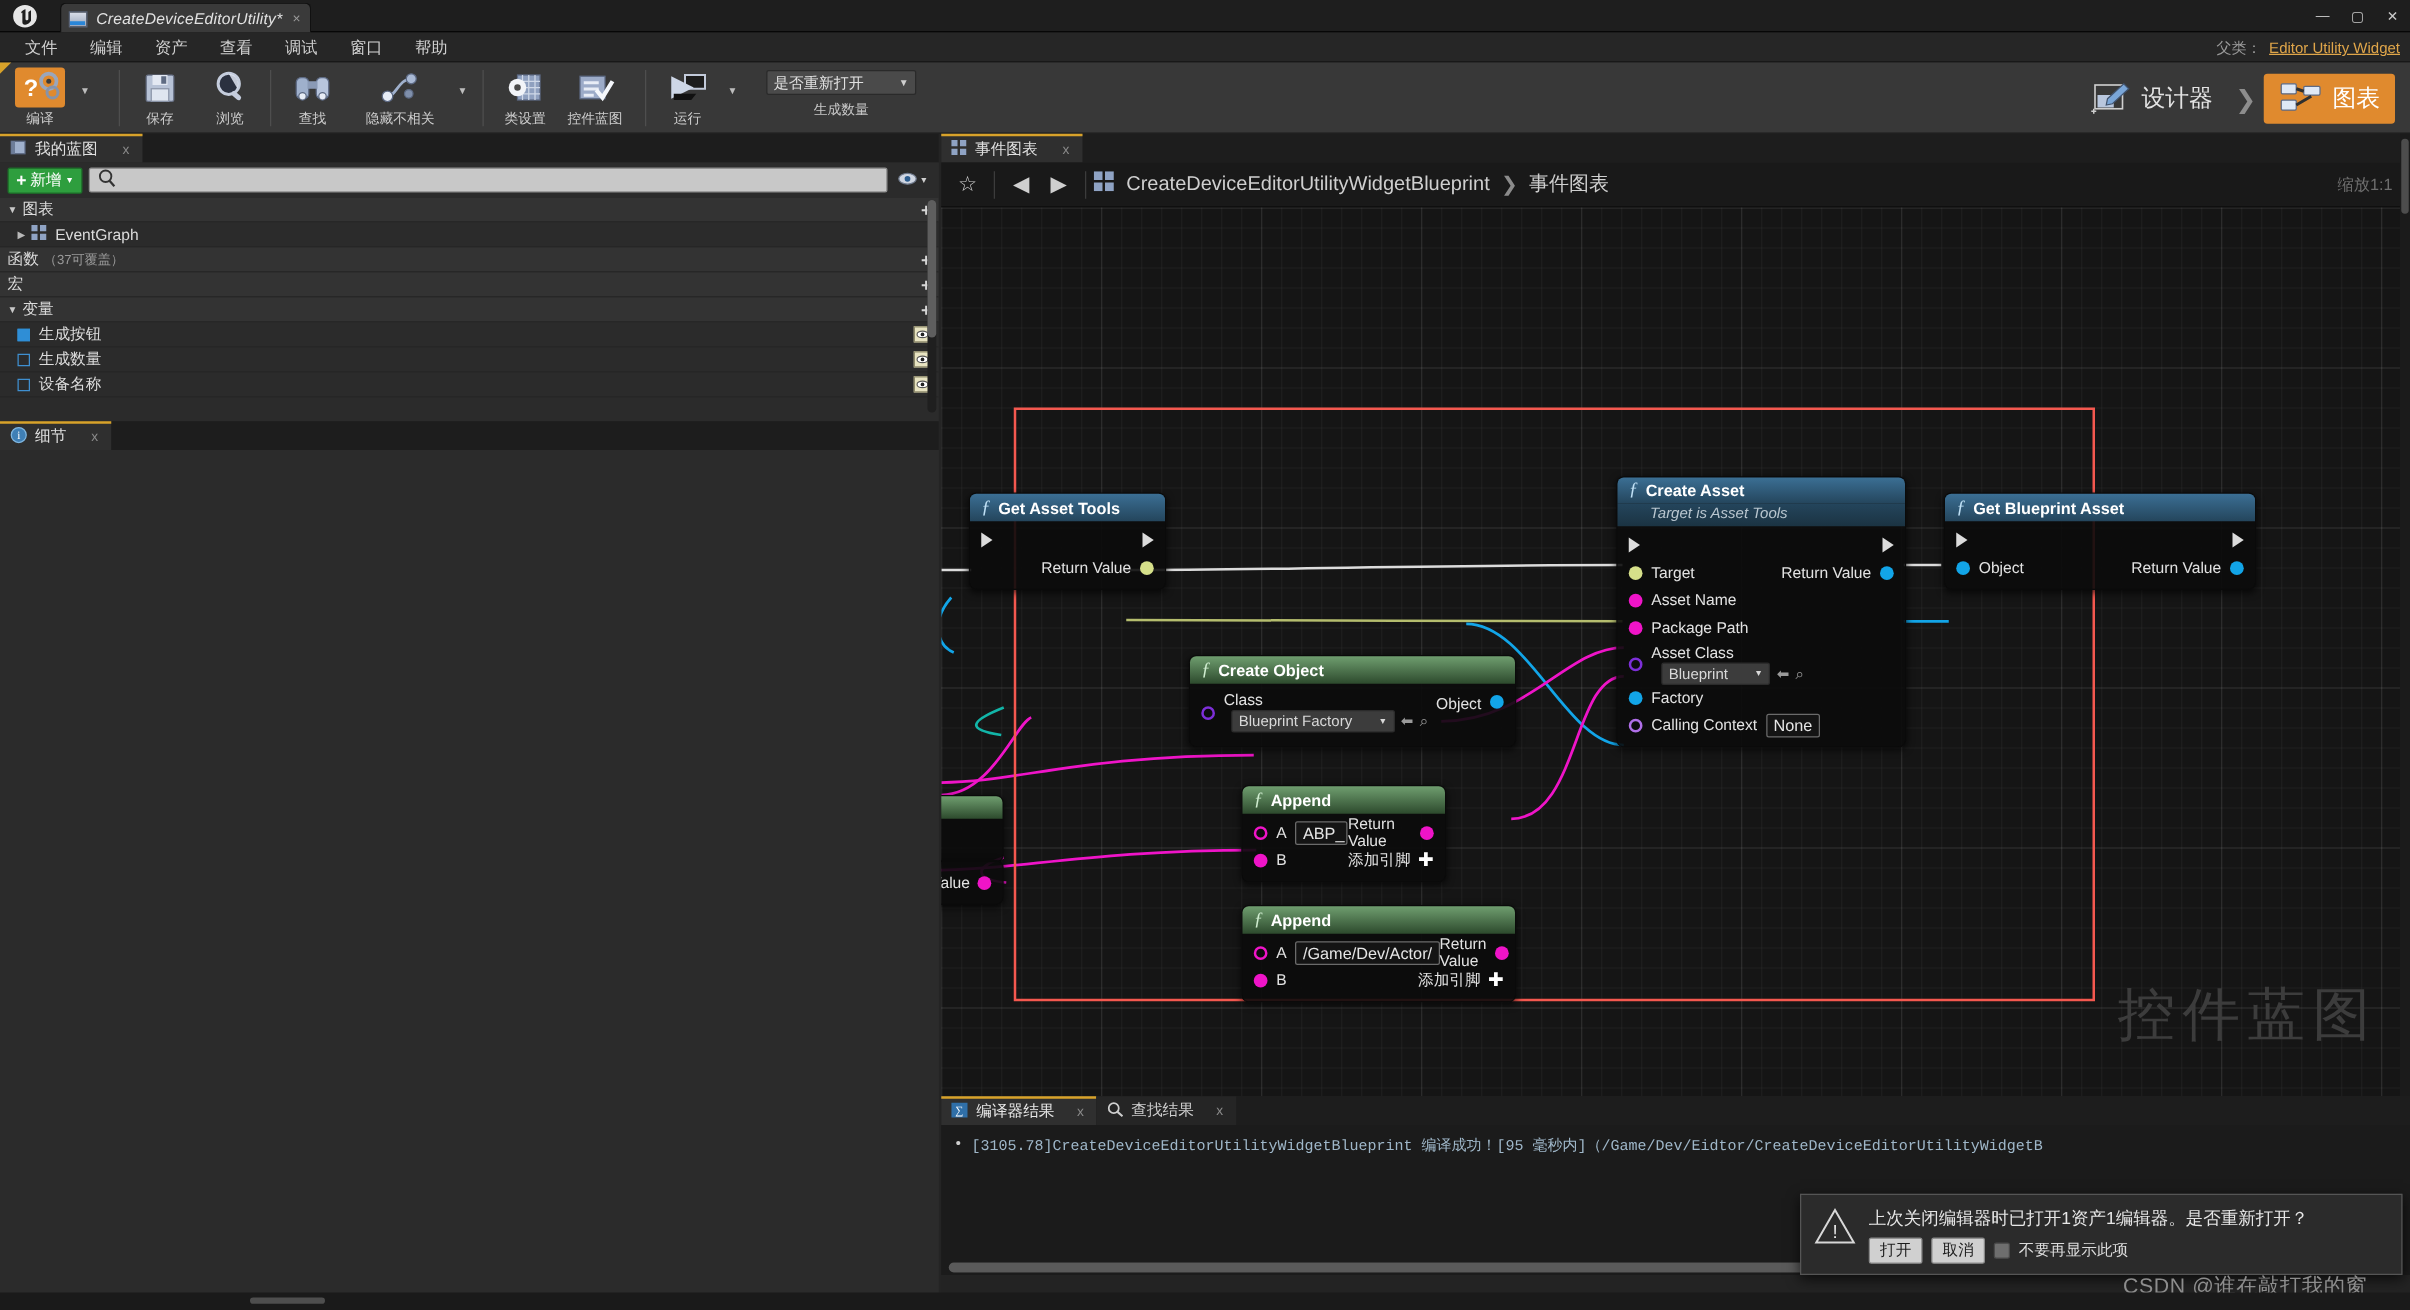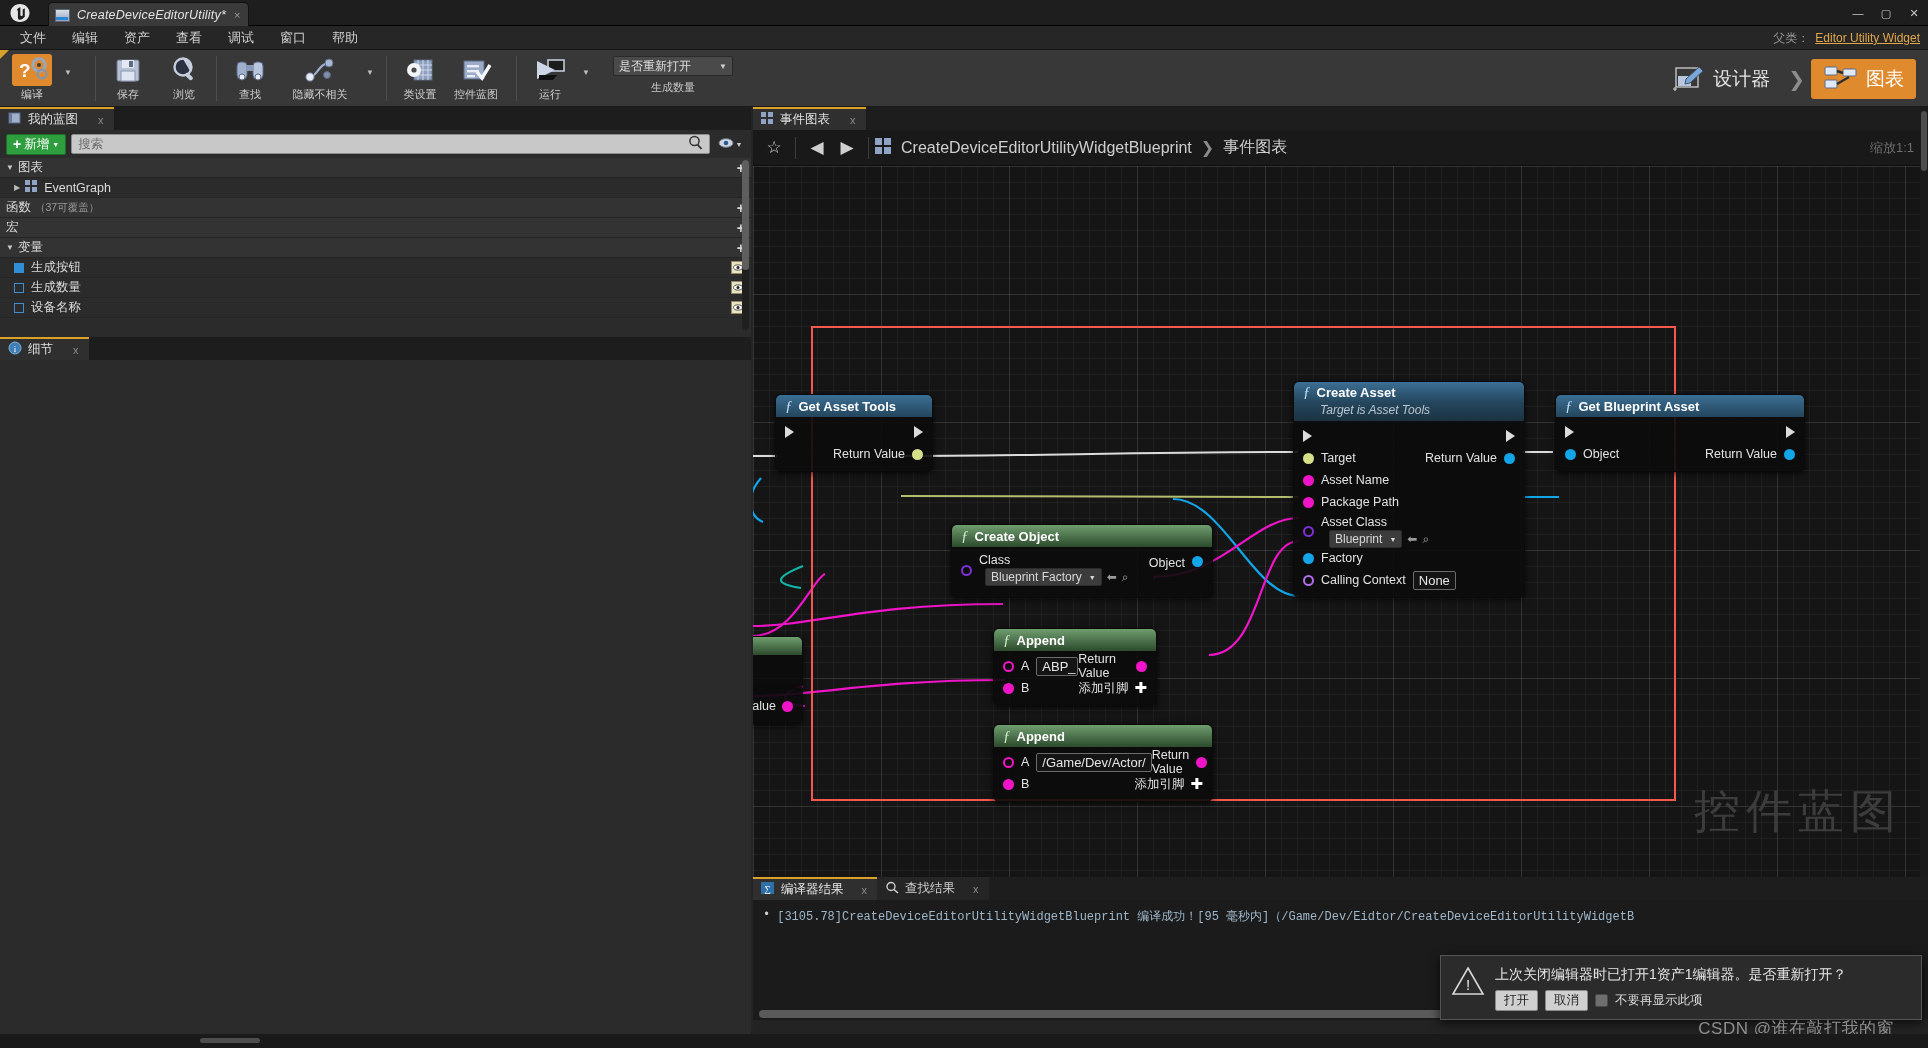--- a/index.html
+++ b/index.html
@@ -154,21 +154,21 @@
   .prow{ display:flex; align-items:center; height:22px; padding:0 9px; position:relative;}
   .prow .lbl{ font-size:12.5px; color:#e2e2e2; }
   .prow .rlbl{ margin-left:auto; font-size:12.5px; color:#e2e2e2; }
   .pin{ width:11px; height:11px; border-radius:50%; flex:0 0 auto;}
   .pin.hollow{ background:transparent; border:2px solid currentColor; width:11px;height:11px;}
   .pin-exec{ width:0;height:0;border-left:9px solid #dcdcdc;
     border-top:6px solid transparent;border-bottom:6px solid transparent;}
   .valbox{ background:#141414; border:1px solid #6b6b6b; border-radius:2px;
     padding:1px 5px; font-size:13px; color:#e6e6e6; margin-left:7px; }
   .combobox{ background:#3c3c3c; border:1px solid #2b2b2b; border-radius:2px;
-    padding:1px 5px; font-size:12px; color:#d8d8d8; display:inline-flex; align-items:center; gap:7px;}
+    padding:1px 5px; font-size:12px; color:#d8d8d8; display:inline-flex; align-items:center; gap:21px;}
   .combobox .cv{ font-size:7px; }
   .addpin{ margin-left:auto; display:flex; align-items:center; gap:6px;
     font-size:12.5px; color:#e2e2e2;}
   .addpin .pl{ font-size:15px; font-weight:bold; color:#fff; }
 
   svg.wires{ position:absolute; left:0; top:0; width:1175px; height:711px; pointer-events:none;}
 
   
   .bottom{ position:absolute; left:753px; top:877px; width:1175px; height:171px; background:#232323;}
   .b-tabrow{ height:23px; background:#1d1d1d; display:flex; align-items:flex-end;}
@@ -407,21 +407,20 @@
       </div>
     </div>
 
     <div class="mb-toolrow">
       <div class="btn-add">
         <span class="pl">+</span>
         <span>新增</span>
         <span class="ar">▼</span>
       </div>
       <div class="mb-search">
-        <input placeholder="搜索" style="">
         <span>
           <svg width="15" height="15" viewBox="0 0 15 15">
               <circle cx="6.5" cy="6" r="4.6" fill="none" stroke="#333" stroke-width="1.5"></circle>
               <path d="M9.6 9.6 L13.5 14" stroke="#333" stroke-width="1.8"></path>
             </svg>
         </span>
       </div>
       <div class="eye-btn">
         <span>
           <svg width="16" height="12" viewBox="0 0 16 12">

